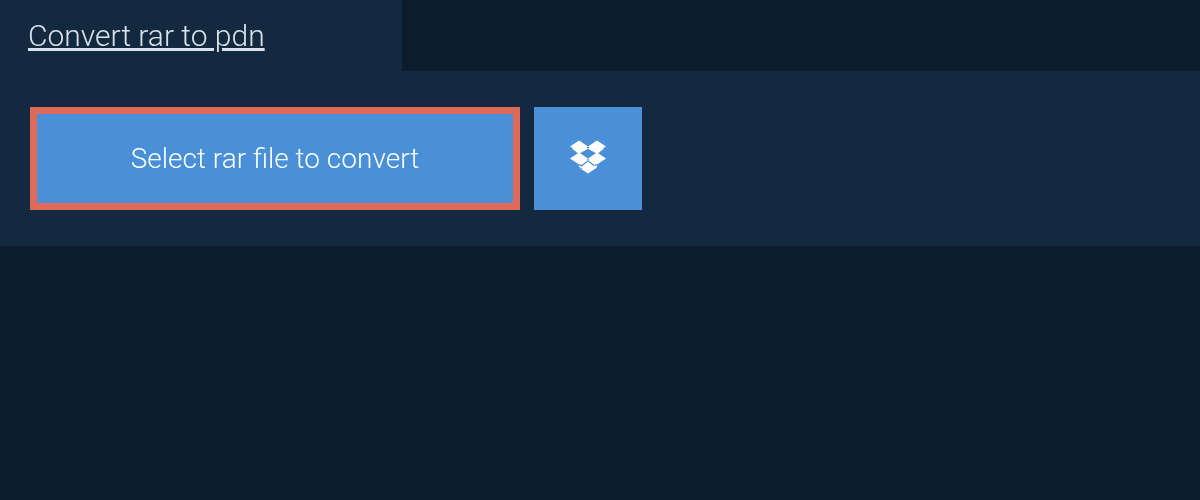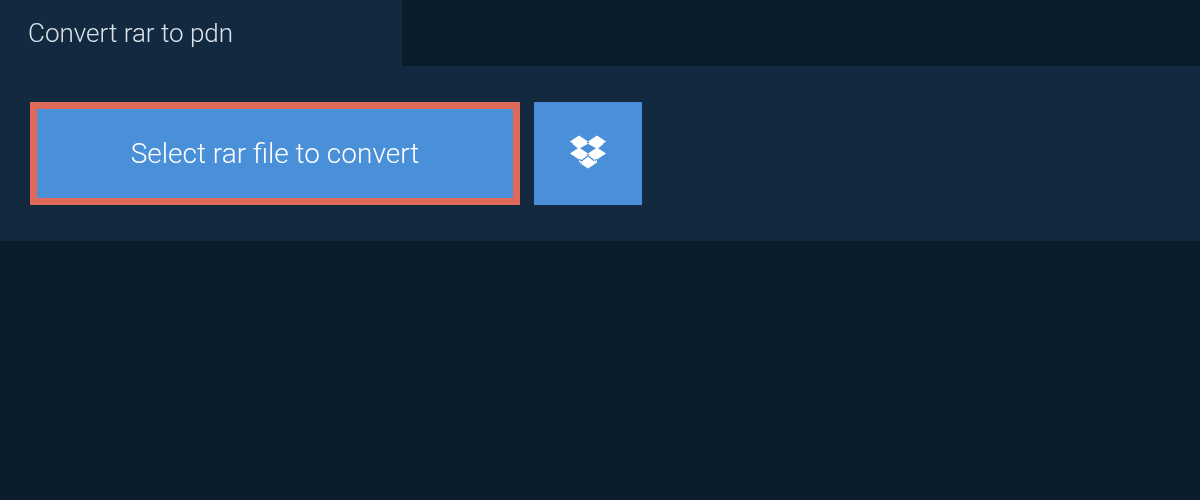--- a/index.html
+++ b/index.html
@@ -14,25 +14,26 @@
       font-family: -apple-system, BlinkMacSystemFont, "Segoe UI", Roboto, "Helvetica Neue", Arial, sans-serif;
       overflow: hidden;
     }
     .tab-bar {
       display: flex;
       padding-left: 0;
     }
     .tab {
       background: #12293f;
       color: #d9e2ea;
-      font-size: 26px;
+      font-size: 30px;
       font-weight: 300;
       padding: 18px 40px 18px 28px;
       display: inline-block;
       min-width: 402px;
+      text-decoration: underline;
     }
     .panel {
       background: #12293f;
       padding: 36px 30px 36px 30px;
       width: 100%;
     }
     .button-row {
       display: flex;
       gap: 14px;
       align-items: stretch;

